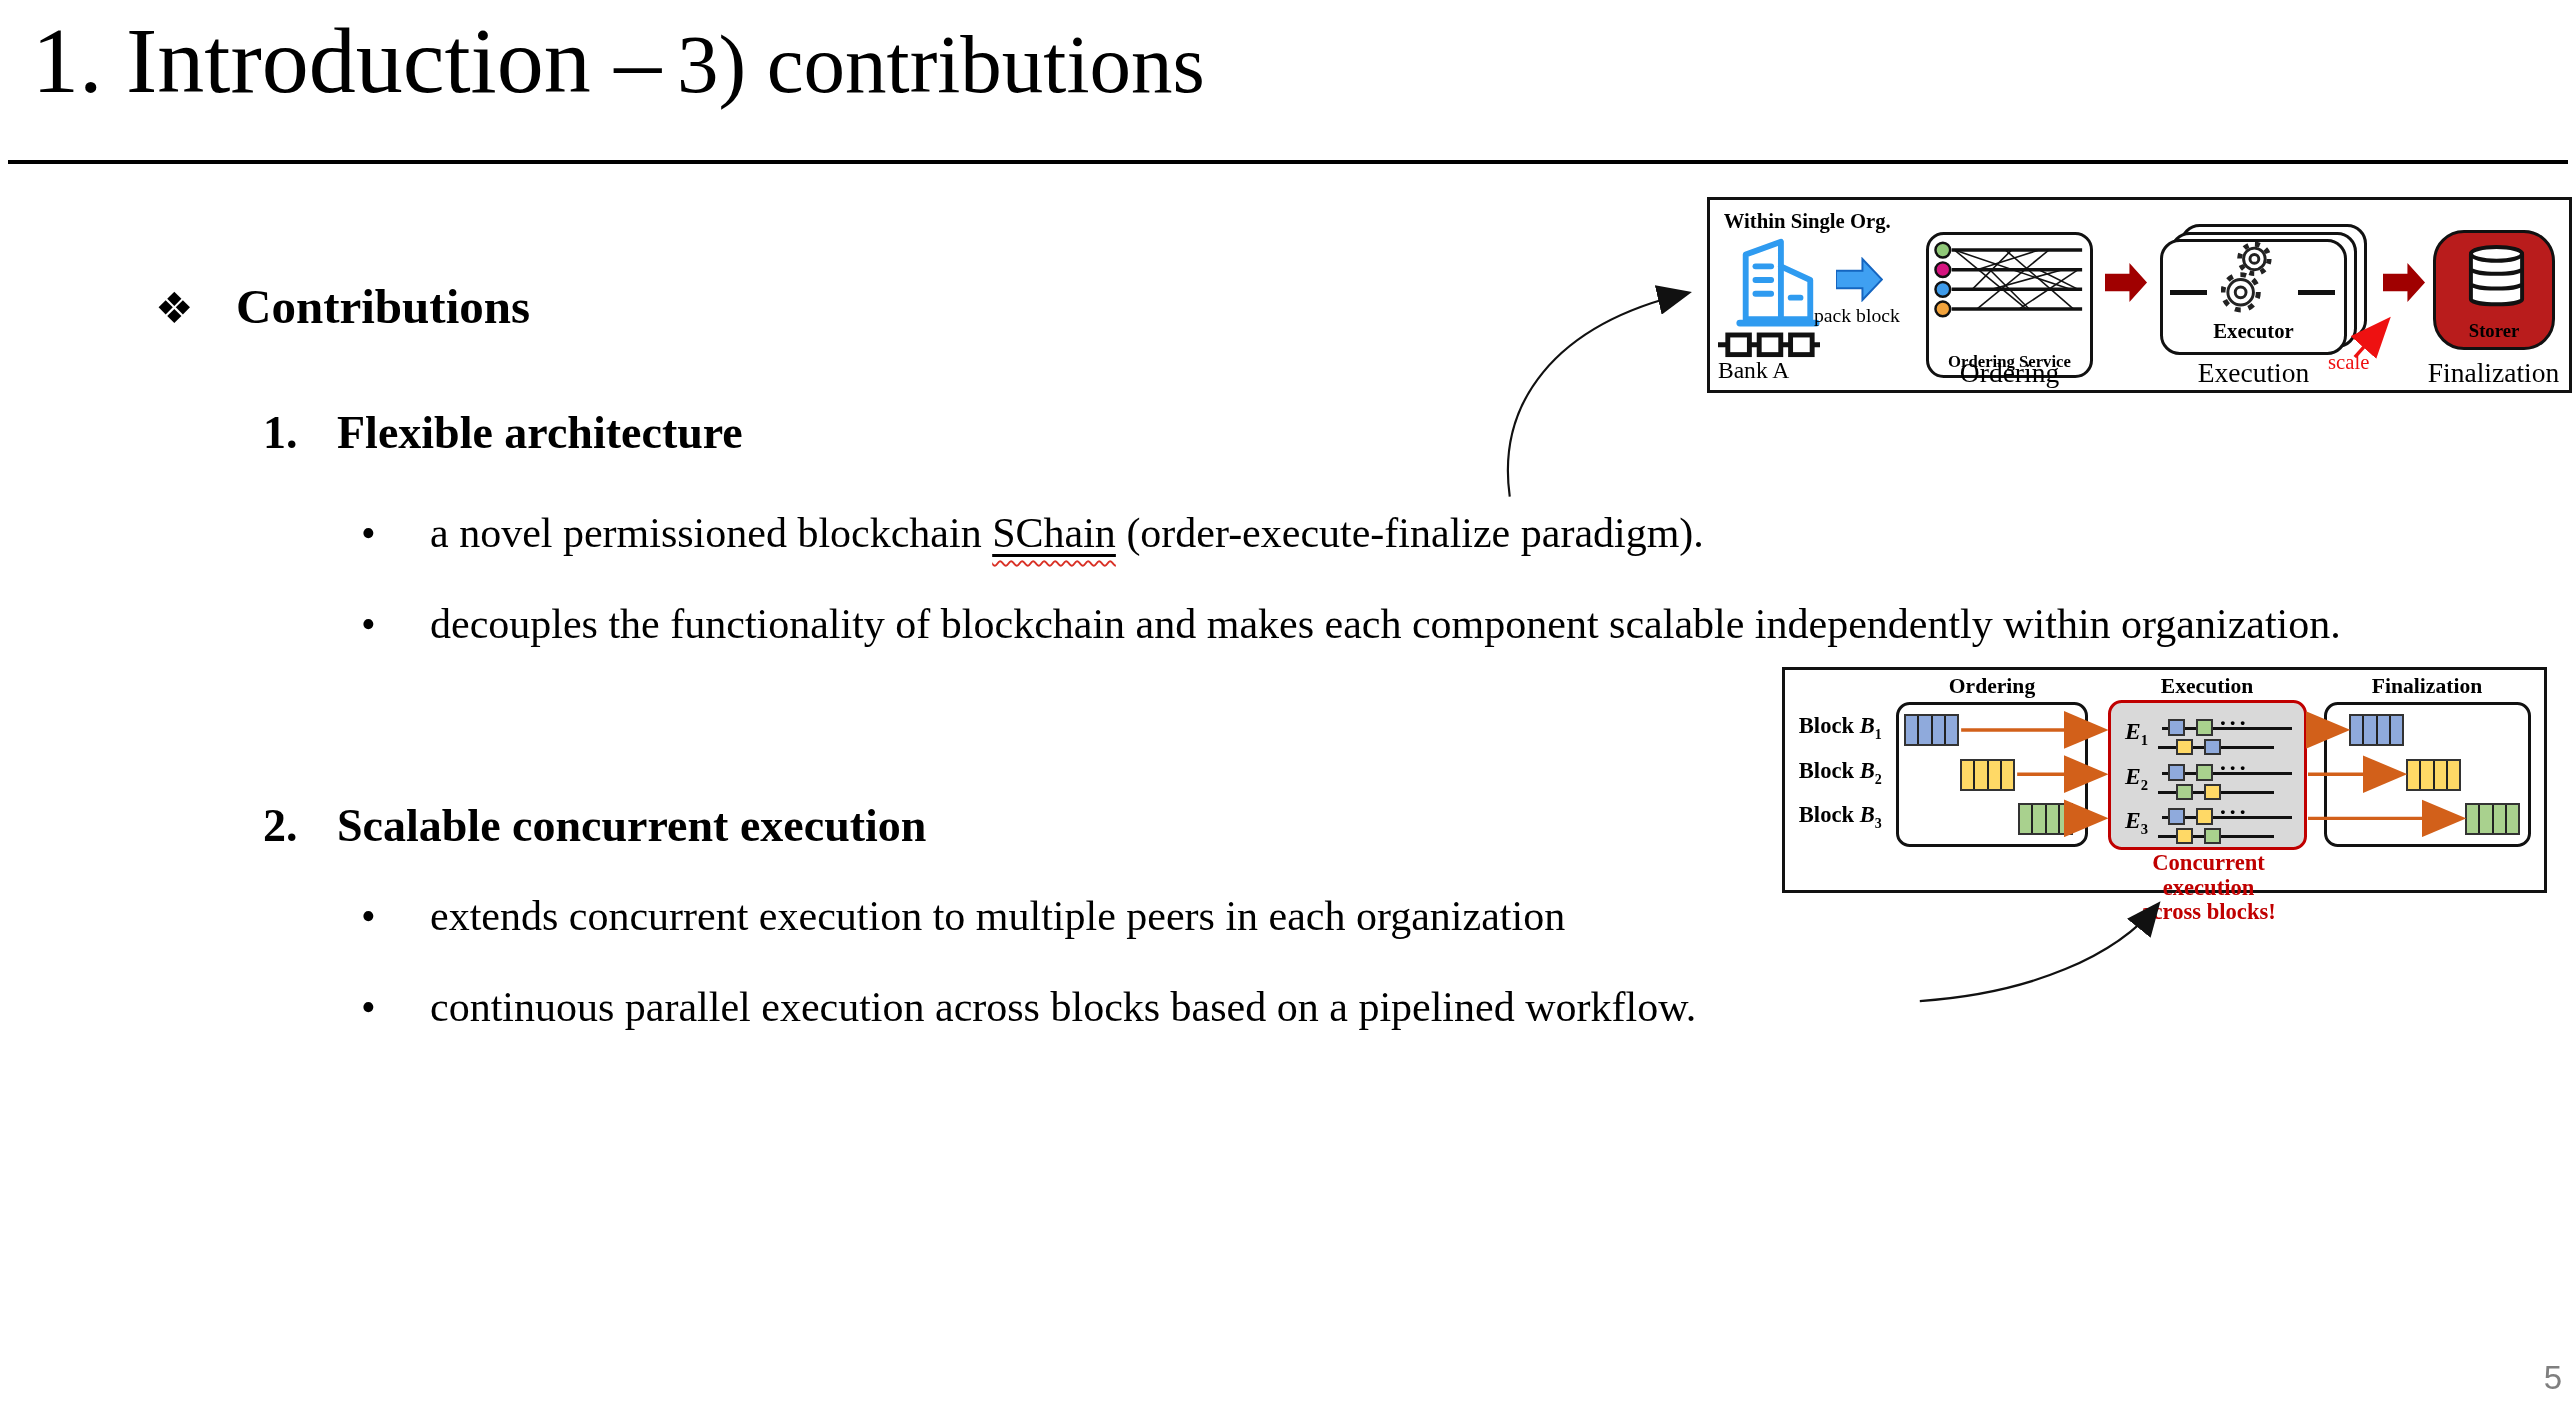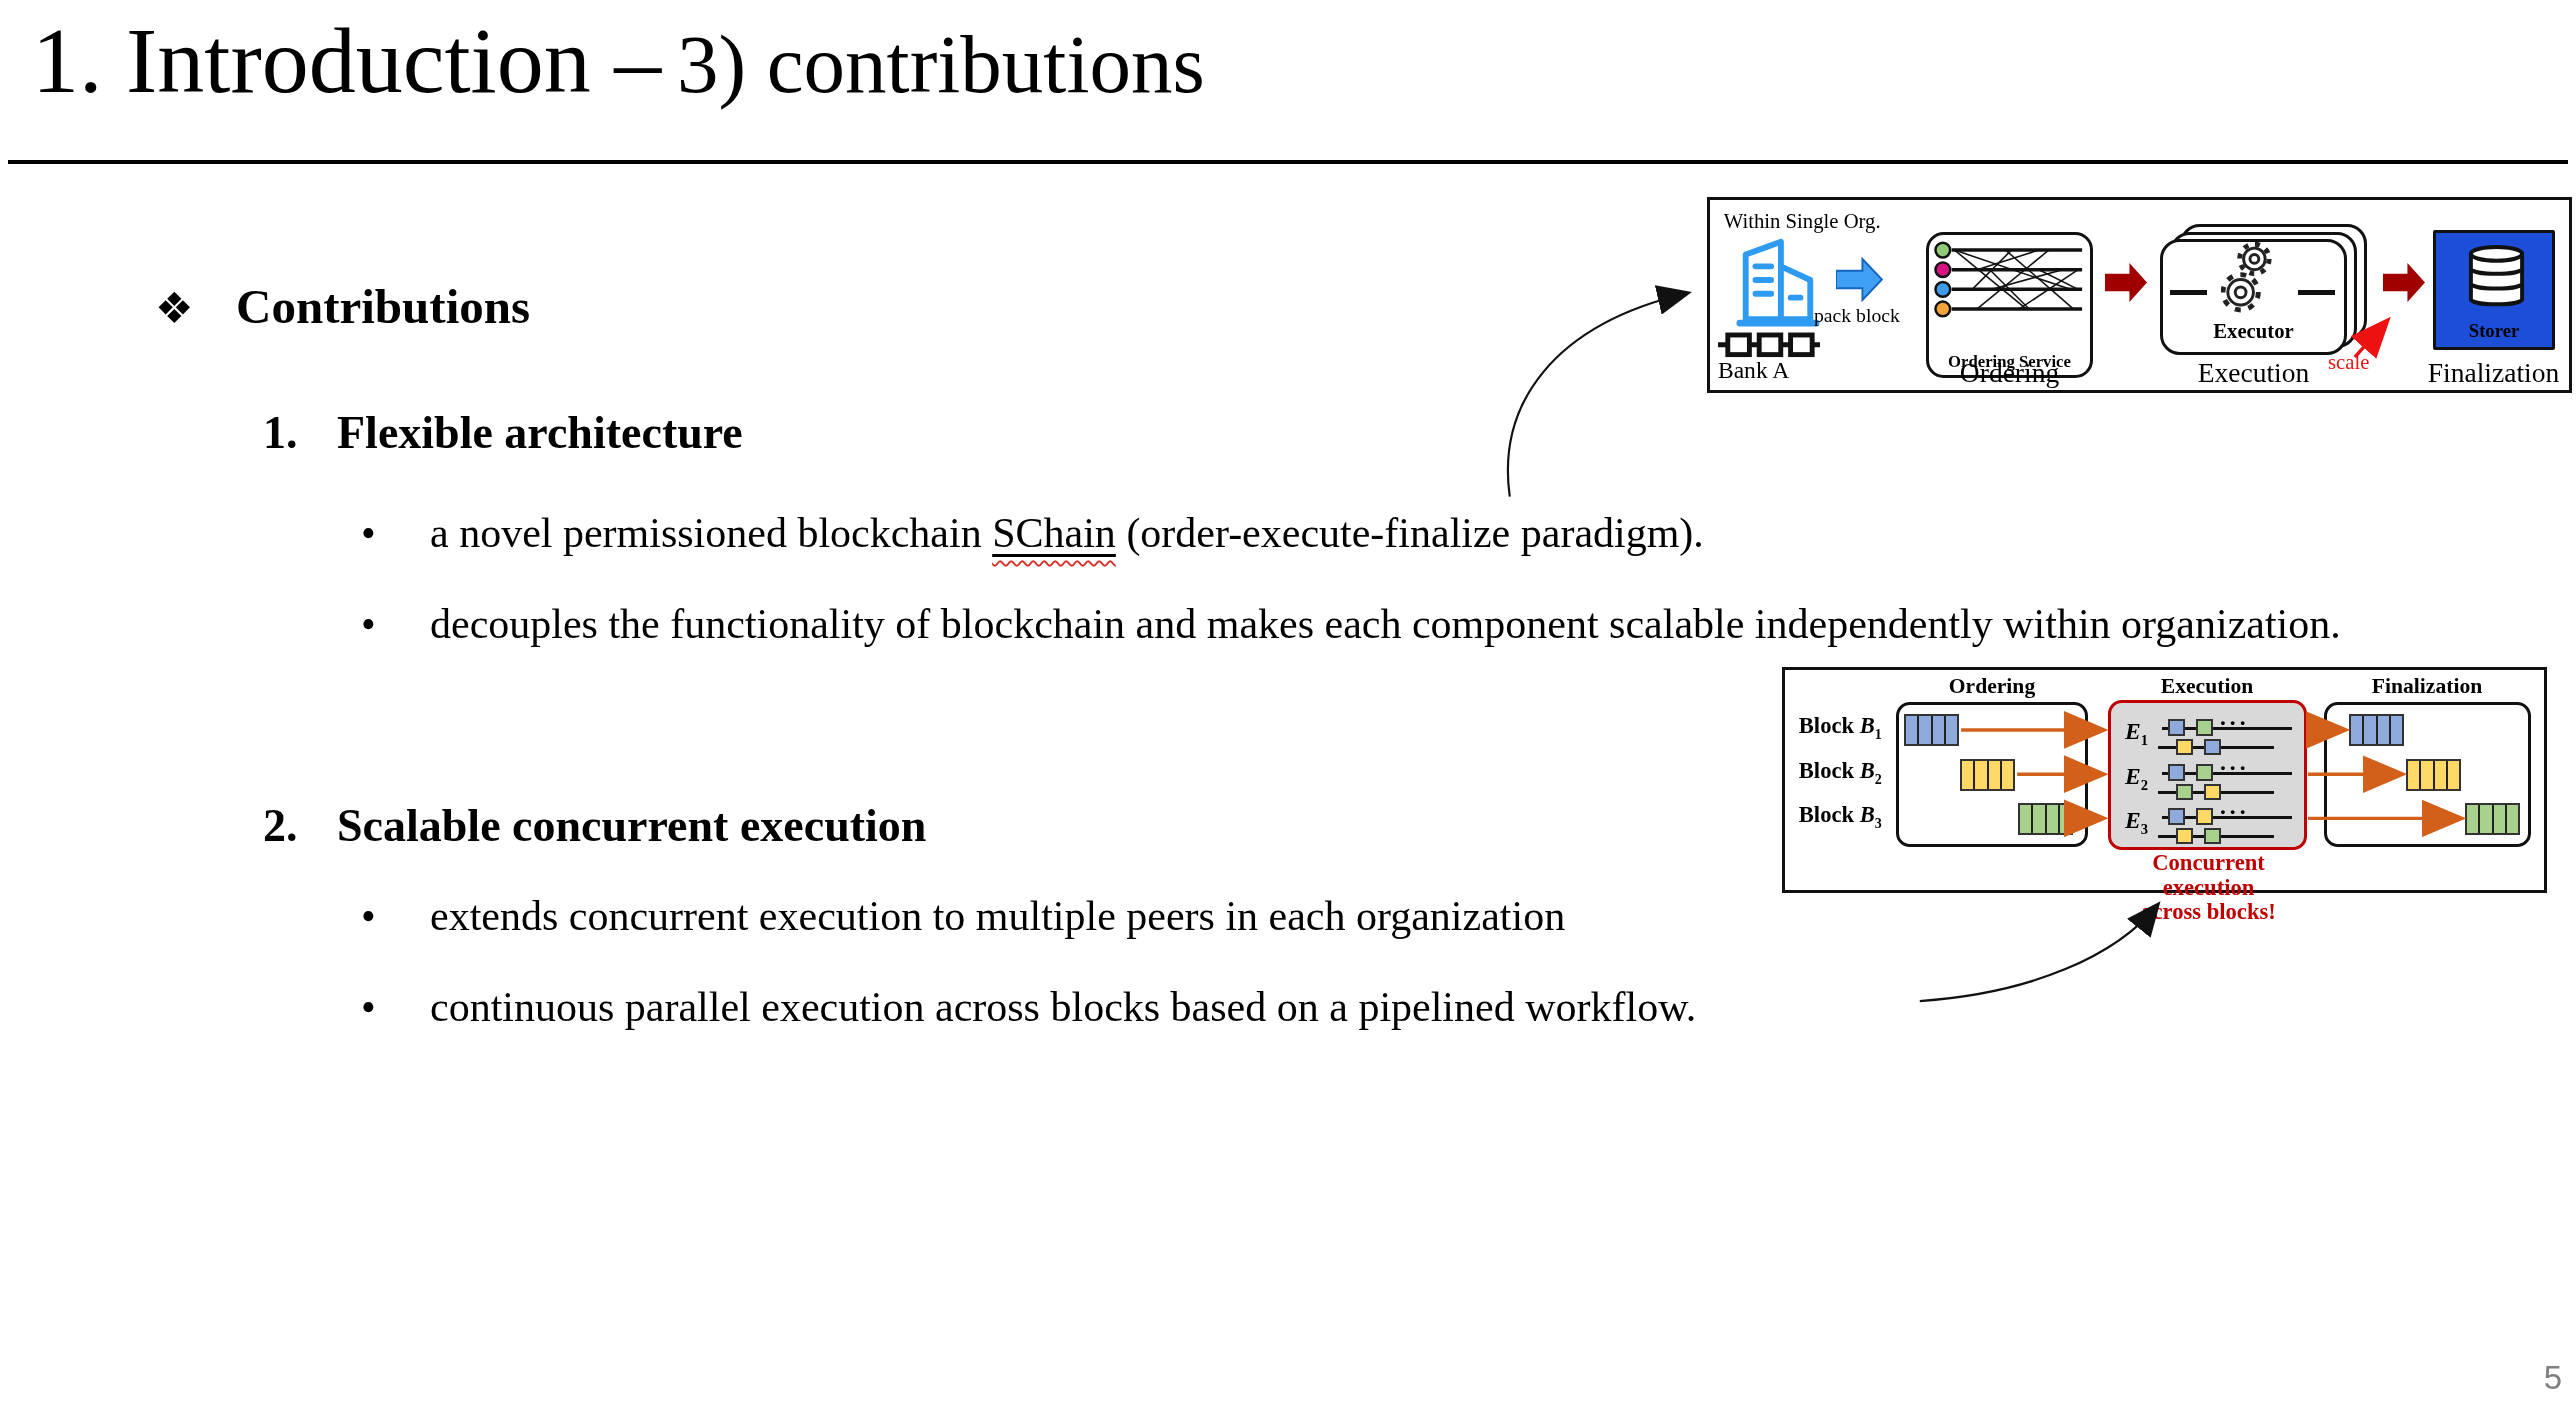--- a/index.html
+++ b/index.html
@@ -21,38 +21,38 @@
   .bullet { position:absolute; left:361px; font-size:42px; line-height:90px; white-space:nowrap; }
   .bullet .b { display:inline-block; width:69px; text-indent:0; }
   .bullet.wrap { width:2080px; white-space:normal; padding-left:69px; text-indent:-69px; }
   .squig { text-decoration:underline wavy #d93025; text-decoration-thickness:2px; text-underline-offset:12.8px; }
   .uline { text-decoration:underline solid #000; text-decoration-thickness:3px; text-underline-offset:6.9px; }
   .pagenum { position:absolute; left:2503px; top:1359px; width:59px; text-align:right;
              font-family:"Liberation Sans", sans-serif; font-size:33px; color:#7f7f7f; }
 
   
   .d1 { position:absolute; left:1707px; top:197px; width:865px; height:196px; border:3px solid #111; background:#fff; }
-  .d1 .orglabel { position:absolute; left:13.8px; top:9.8px; font-size:20.7px; font-weight:400; }
+  .d1 .orglabel { position:absolute; left:13.8px; top:9.8px; font-size:20.7px; font-weight:700; }
   .d1 .bank-building { position:absolute; left:21.6px; top:33px; }
   .d1 .chain { position:absolute; left:7.9px; top:132px; }
   .d1 .banklabel { position:absolute; left:7.9px; top:157px; width:102px; text-align:left; font-size:23.6px; }
   .d1 .packarrow { position:absolute; left:126px; top:57px; }
   .d1 .packlabel { position:absolute; left:104px; top:104px; font-size:19.7px;text-align:right; }
   .d1 .osbox { position:absolute; left:216px; top:32px; width:167px; height:146px; border:3.9px solid #111; border-radius:17.7px; background:#fff; }
   .d1 .osnet { position:absolute; left:3.9px; top:4.9px; }
   .d1 .oslabel { position:absolute; left:0; bottom:3px; width:100%; text-align:center; font-weight:700; font-size:16.7px; }
   .d1 .stage { position:absolute; top:157px; text-align:center; font-size:27.5px; }
   .d1 .redarrow { position:absolute; top:61px; }
   .d1 .card { position:absolute; width:187px; height:116px; border:3.9px solid #111; border-radius:19.7px; background:#fff; }
   .d1 .dash { position:absolute; width:37px; height:4.9px; background:#111; top:90px; }
   .d1 .gears { position:absolute; left:511px; top:41px; }
   .d1 .exelabel { position:absolute; left:450px; top:120px; width:187px; text-align:center; font-weight:700; font-size:20.7px; }
   .d1 .scalearrow { position:absolute; left:637px; top:114px; }
   .d1 .scalelabel { position:absolute; left:618px; top:151px; font-size:20.7px; color:#EE1111; }
-  .d1 .storerbox { position:absolute; left:723px; top:29.5px; width:122px; height:120px; border:3.9px solid #111; border-radius:2px; background:#1d4ed8; }
+  .d1 .storerbox { position:absolute; left:723px; top:29.5px; width:122px; height:120px; border:3.9px solid #111; border-radius:31px; background:#b91c1c; }
   .d1 .db { position:absolute; left:28.5px; top:9.8px; }
   .d1 .storerlabel { position:absolute; bottom:4.9px; width:100%; text-align:center; font-weight:700; font-size:18.7px; }
 
   
   .d2 { position:absolute; left:1782px; top:667px; width:765px; height:226px; border:3px solid #111; background:#fff; }
   .d2 .hdr { position:absolute; top:3.9px; transform:translateX(-50%); font-weight:700; font-size:21.6px; white-space:nowrap; }
   .d2 .blklabel { position:absolute; left:13.8px; font-weight:700; font-size:22.6px; white-space:nowrap; }
   .bi { font-style:italic; }
   .sb { font-size:0.62em; font-style:normal; font-weight:700; }
   .d2 .obox { position:absolute; left:111px; top:31.5px; width:192px; height:145px; border:3px solid #111; border-radius:13.8px; background:#fff; }

